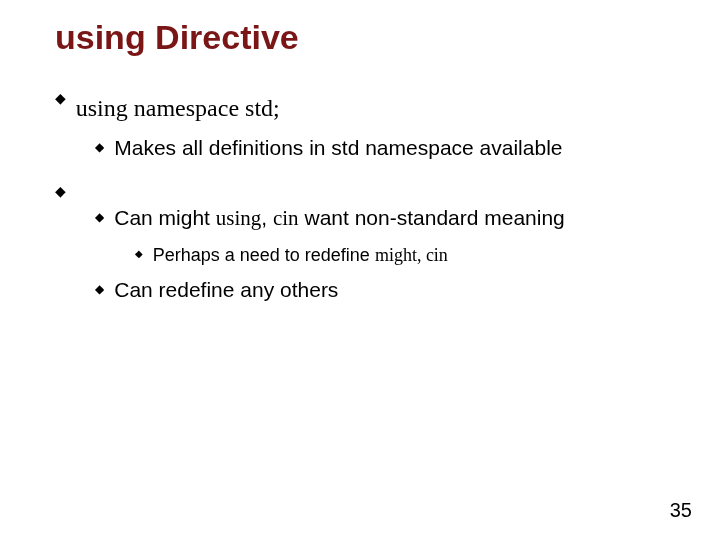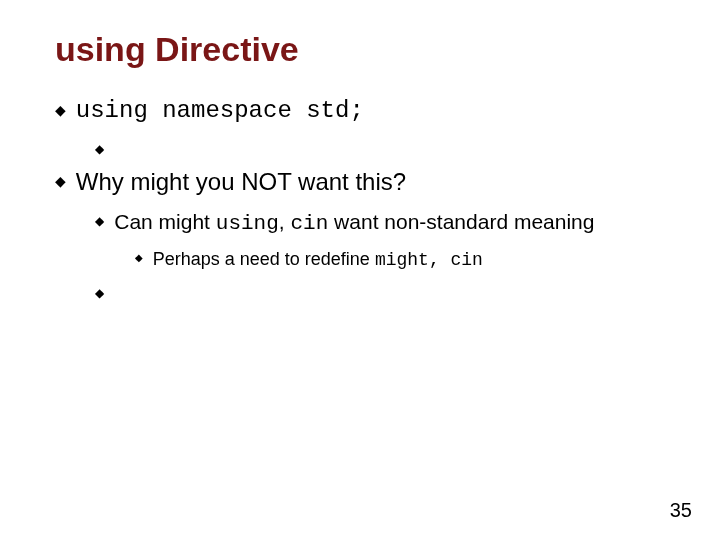--- a/index.html
+++ b/index.html
@@ -9,21 +9,21 @@
     height: 540px;
     background: #ffffff;
     font-family: Arial, Helvetica, sans-serif;
     color: #000000;
     position: relative;
   }
   .slide {
     box-sizing: border-box;
     width: 720px;
     height: 540px;
-    padding: 30px 55px 0 55px;
+    padding: 18px 55px 0 55px;
     position: relative;
   }
   .title {
     color: #7a1616;
     font-size: 34px;
     font-weight: bold;
     margin: 0 0 28px 0;
   }
   .bullet {
     display: flex;
@@ -45,21 +45,22 @@
     font-size: 21px;
     margin: 6px 0 14px 40px;
   }
   .l2 .dbullet { top: 5px; font-size: 12px; }
   .l3 {
     font-size: 18px;
     margin: 6px 0 12px 80px;
   }
   .l3 .dbullet { top: 4px; font-size: 10px; }
   .code {
-    font-family: Liberation Mono, monospace;
+    font-family: Liberation Serif, serif;
+    margin-top: 10px;
   }
   .page-num {
     position: absolute;
     right: 28px;
     bottom: 18px;
     font-size: 20px;
     color: #000;
   }
 </style>
 </head>
@@ -69,39 +70,40 @@
 
   <h1 class="title">using Directive</h1>
 
   <div class="bullet l1">
     <span class="dbullet">◆</span>
     <span class="code">using namespace std;</span>
   </div>
 
   <div class="bullet l2">
     <span class="dbullet">◆</span>
+    <span>Makes all definitions in std namespace available</span>
   </div>
 
   <div class="bullet l1" style="margin-top:18px">
     <span class="dbullet">◆</span>
-    <span>Why might you NOT want this?</span>
   </div>
 
   <div class="bullet l2">
     <span class="dbullet">◆</span>
     <span>
       <span>Can might </span><span class="code">using</span><span>, </span><span class="code">cin</span><span> want non-standard meaning</span>
     </span>
   </div>
 
   <div class="bullet l3">
     <span class="dbullet">◆</span>
     <span>
       <span>Perhaps a need to redefine </span><span class="code">might, cin</span>
     </span>
   </div>
 
   <div class="bullet l2">
     <span class="dbullet">◆</span>
+    <span>Can redefine any others</span>
   </div>
 
   <div class="page-num">35</div>
 </div>
 
 </body></html>

